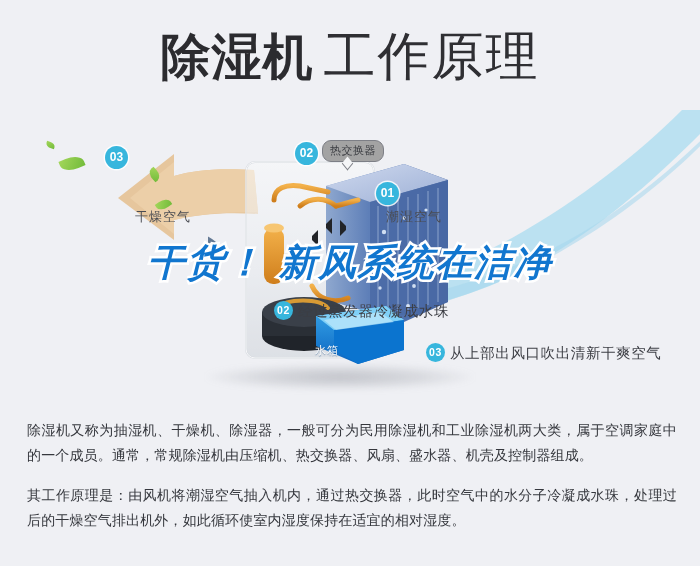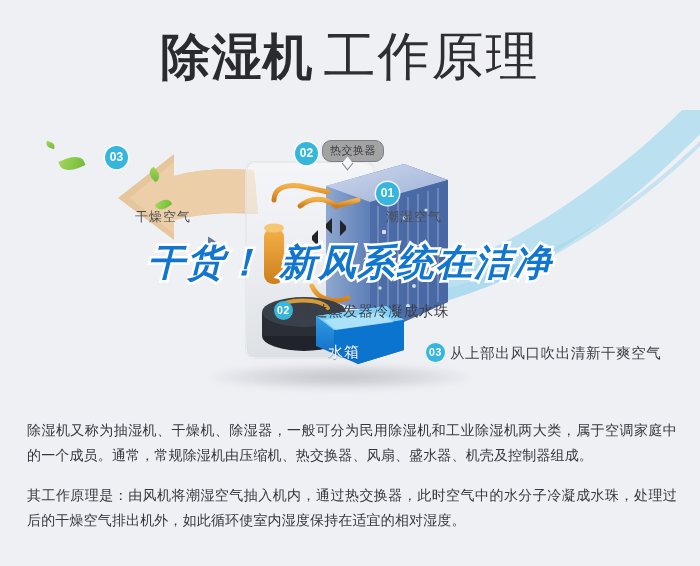--- a/index.html
+++ b/index.html
@@ -141,22 +141,22 @@
   }
   .air-label.dry   { left: 135px; top: 96px; }
   .air-label.moist { left: 386px; top: 96px; }
 
   
   .machine { position: absolute; left: 208px; top: 28px; width: 272px; height: 228px; }
   .machine svg { display:block; }
 
   .tank-label {
     position: absolute;
-    left: 328px; top: 231px;
-    font-size: 15px;
+    left: 315px; top: 231px;
+    font-size: 11px;
     color: #ffffff;
     letter-spacing: 1px;
     text-shadow: 0 1px 1px rgba(0,60,120,.5);
   }
 
   
   .caption {
     position: absolute;
     font-size: 14.5px;
     color: #3c3e44;

